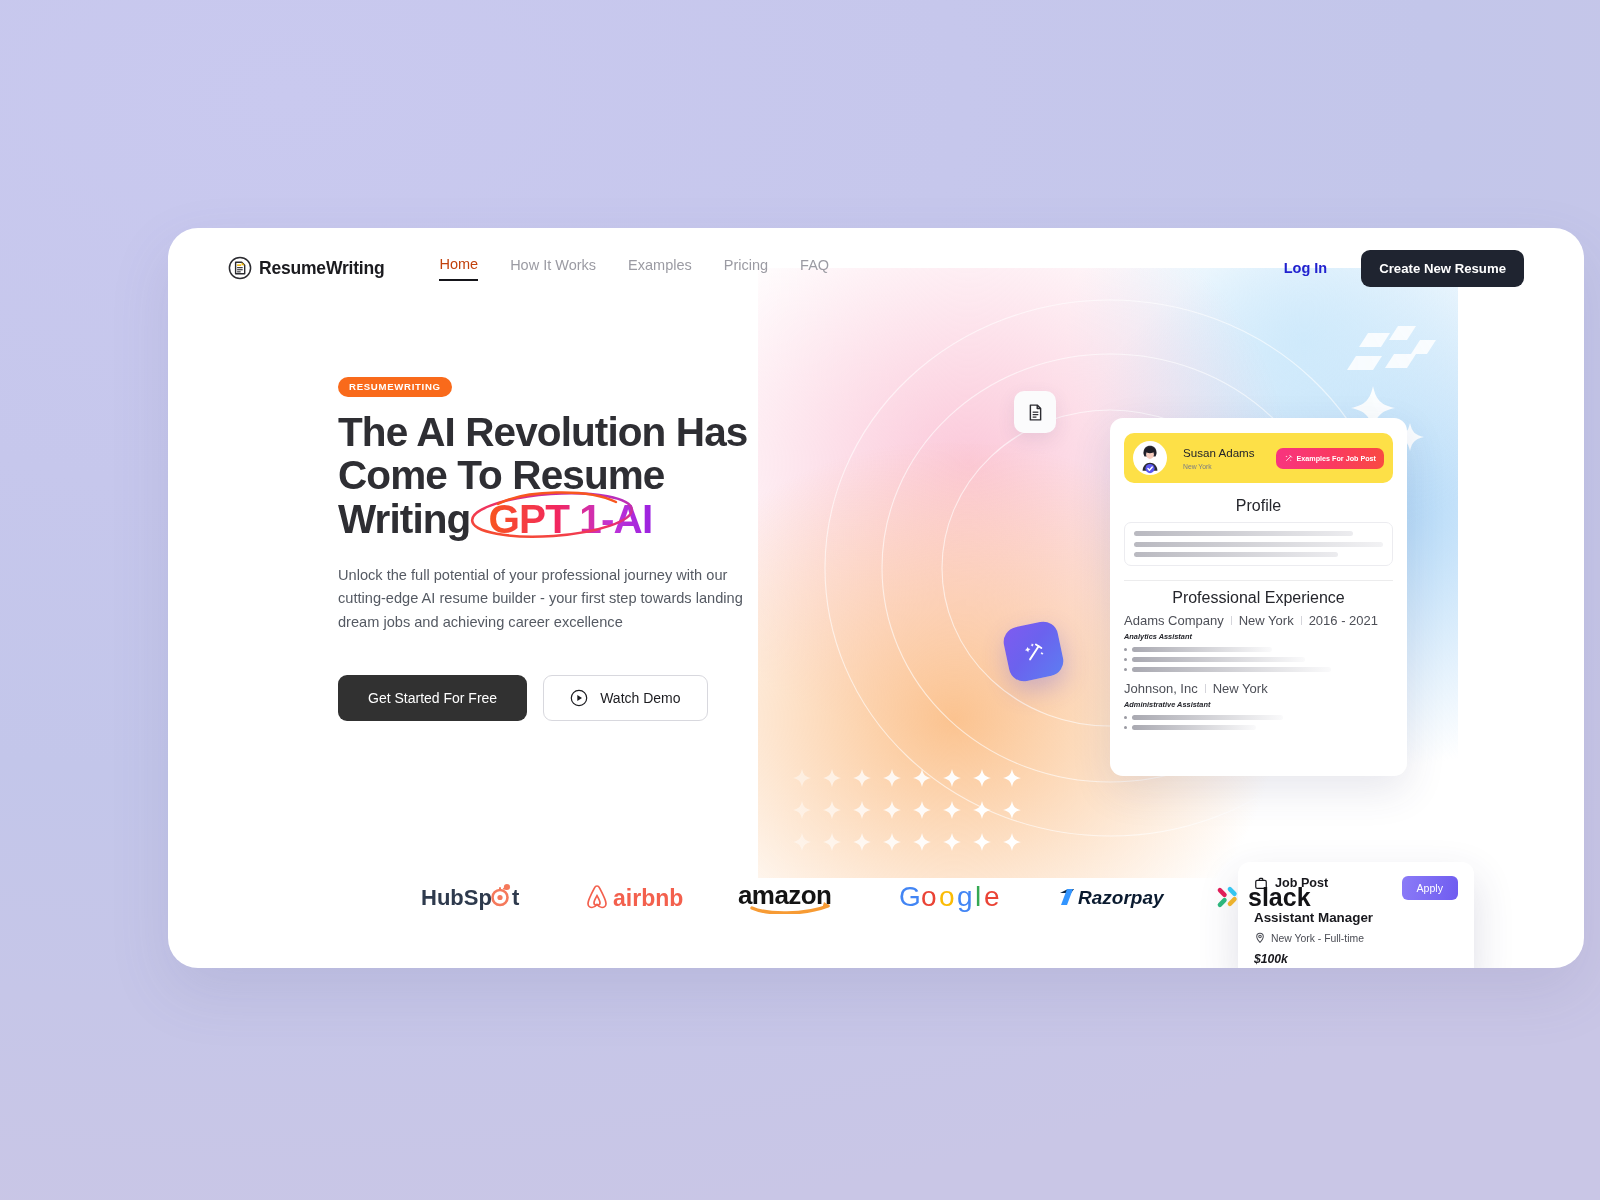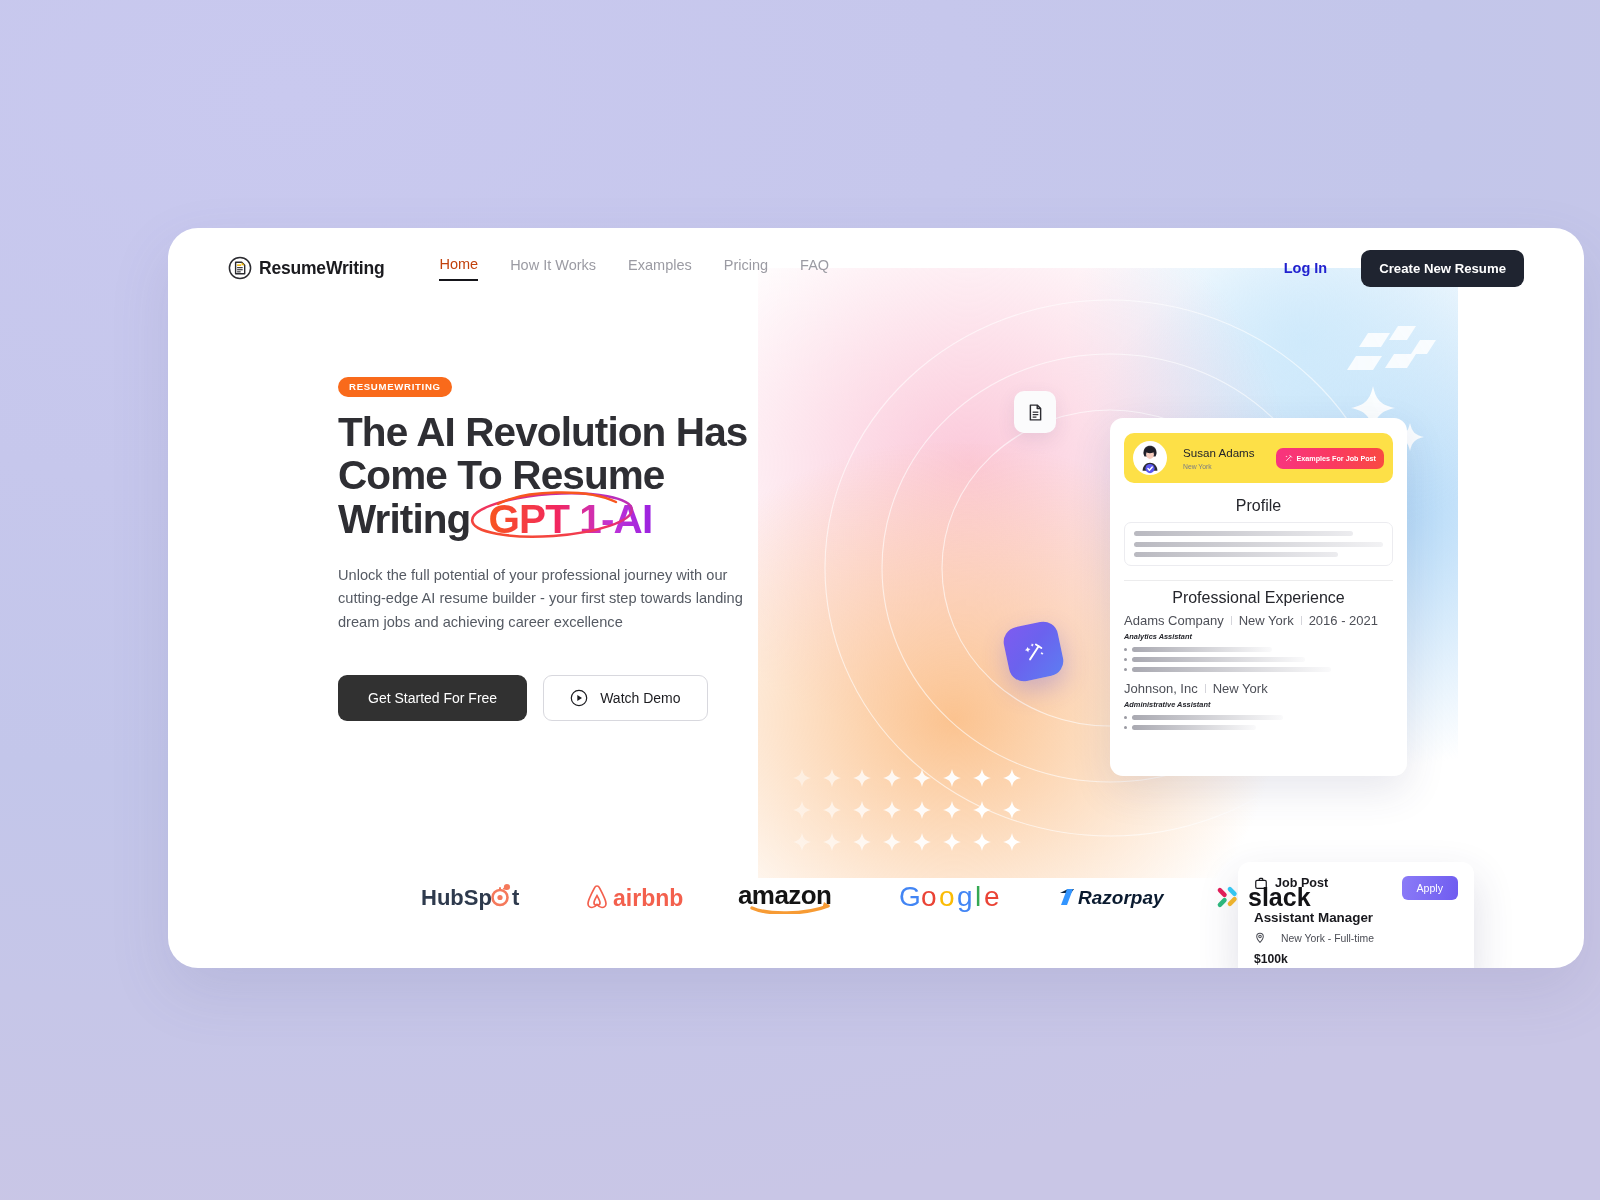--- a/index.html
+++ b/index.html
@@ -87,22 +87,22 @@
     position:absolute; left:480px; top:594px; width:236px; height:118px;
     background:#fff; border-radius:12px; box-shadow:0 16px 40px rgba(50,50,100,.16);
     padding:14px 16px; z-index:30;
   }
   .jp-row{ display:flex; align-items:flex-start; }
   .jp-title{ display:flex; align-items:center; gap:7px; font-size:12.6px; font-weight:700; color:#18181d; }
   .apply{ margin-left:auto; background:linear-gradient(100deg,#8b7bf7 0%,#6f5cf0 100%);
           color:#fff; font-size:10.6px; font-weight:500; border:none; border-radius:6px;
           padding:6px 15px; cursor:pointer; }
   .jp-role{ margin-top:10px; font-size:13.4px; font-weight:700; color:#18181d; }
-  .jp-loc{ margin-top:7px; display:flex; align-items:center; gap:15px; font-size:10.4px; color:#4b4d55; }
-  .jp-pay{ margin-top:8px; font-size:12.2px; font-weight:700; color:#18181d; }
+  .jp-loc{ margin-top:7px; display:flex; align-items:center; gap:5px; font-size:10.4px; color:#4b4d55; }
+  .jp-pay{ margin-top:8px; font-size:12.2px; font-weight:700; color:#18181d;font-style:italic; }
 
   .float-doc{ position:absolute; left:256px; top:123px; width:42px; height:42px;
     background:#fbfbfc; border-radius:10px; box-shadow:0 6px 18px rgba(70,70,120,.10);
     display:flex; align-items:center; justify-content:center; z-index:25; }
   .float-wand{ position:absolute; left:248px; top:356px; width:55px; height:55px;
     background:linear-gradient(140deg,#7f5bf0 0%,#6b62ee 45%,#5d7df2 100%);
     border-radius:15px; transform:rotate(-12deg); box-shadow:0 10px 24px rgba(95,85,230,.30);
     display:flex; align-items:center; justify-content:center; z-index:25; }
 
   

